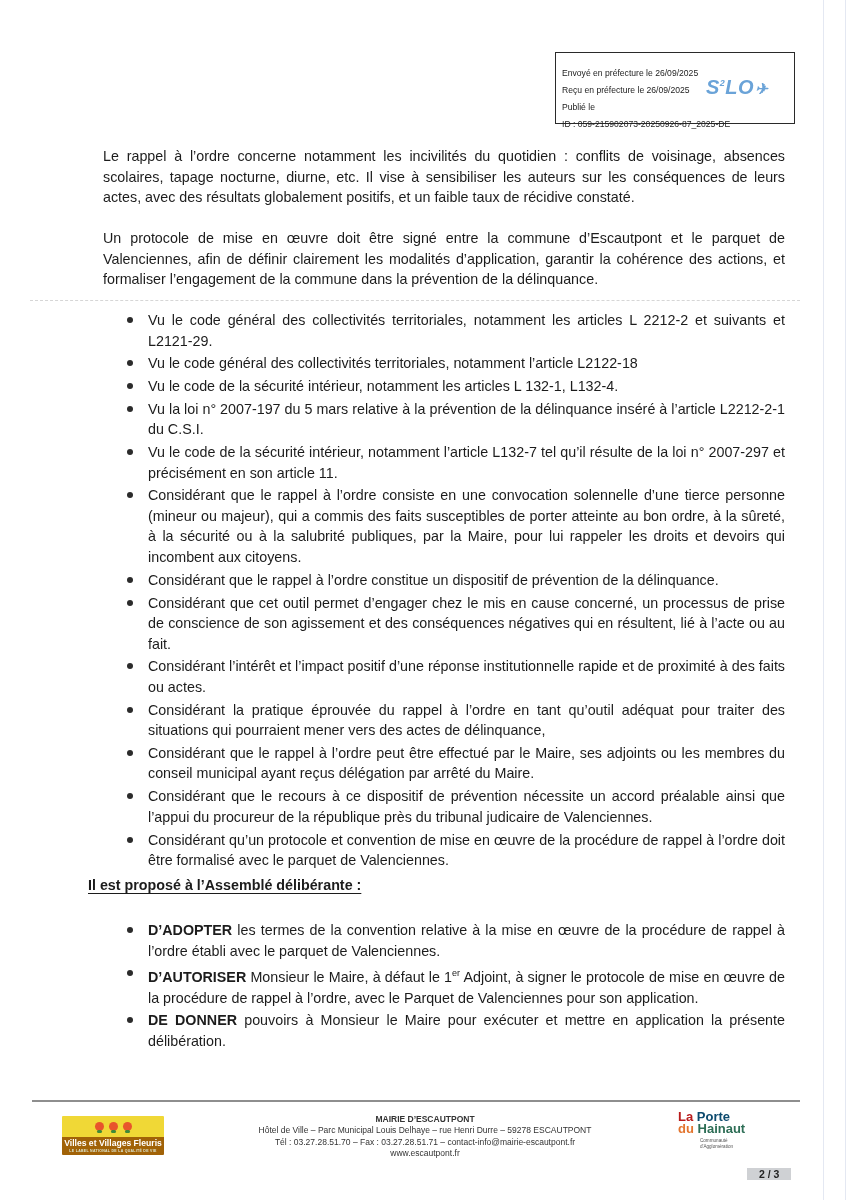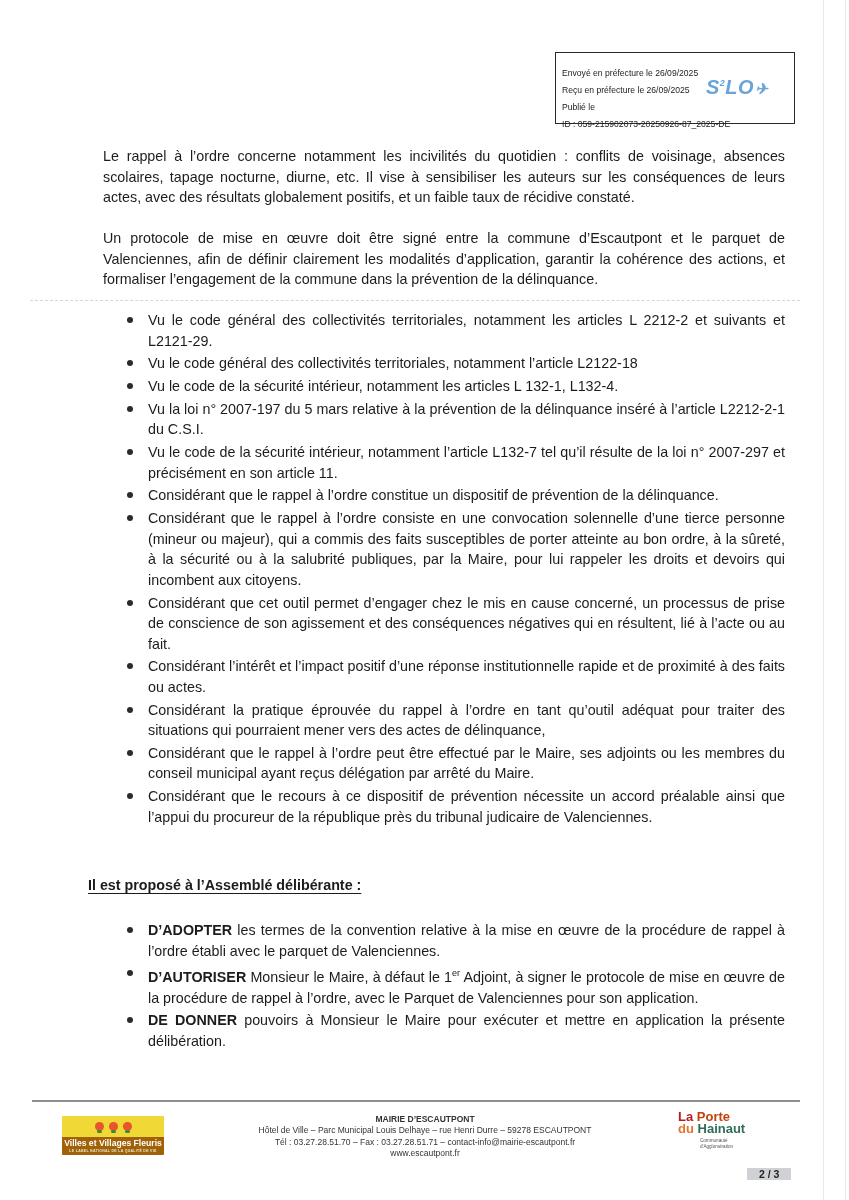--- a/index.html
+++ b/index.html
@@ -53,21 +53,21 @@
     .fleuris .bottom { height: 18px; background: #a16207; color: #fff; font-size: 8.6px; font-weight: bold; text-align: center; line-height: 12px; }
     .fleuris .tag { font-size: 3.5px; line-height: 5px; color: #dce6d0; letter-spacing: 0.3px; }
     .footer-center {
       position: absolute; left: 200px; top: 1114px; width: 450px; text-align: center;
       font-size: 8.5px; line-height: 11.4px; color: #333;
     }
     .footer-center .mairie { font-weight: bold; }
     .porte { position: absolute; left: 678px; top: 1111px; width: 90px; }
     .porte .l1, .porte .l2 { font-size: 13px; font-weight: bold; line-height: 12px; }
     .porte .l1 .la { color: #b91c1c; }
-    .porte .l1 .pt { color: #c2410c; }
+    .porte .l1 .pt { color: #0c4a6e; }
     .porte .l2 .du { color: #e3752f; }
     .porte .l2 .hn { color: #2e6e56; }
     .porte .sub { font-size: 4.6px; line-height: 5.5px; color: #555; margin-top: 3px; margin-left: 22px; }
     .page-num {
       position: absolute; left: 747px; top: 1168px; background: #cfd1d4; font-size: 10.5px;
       font-weight: bold; padding: 0 12px; color: #222; font-family: "Liberation Sans", sans-serif;
     }
   </style>
 </head>
 <body>
@@ -87,27 +87,28 @@
 <p class="doc para p2">Un protocole de mise en œuvre doit être signé entre la commune d’Escautpont et le parquet de Valenciennes, afin de définir clairement les modalités d’application, garantir la cohérence des actions, et formaliser l’engagement de la commune dans la prévention de la délinquance.</p>
 
 <div class="dotted-rule"></div>
 
 <ul class="bullets considerants">
   <li><span class="dot"></span><span>Vu le code général des collectivités territoriales, notamment les articles L 2212-2 et suivants et L2121-29.</span></li>
   <li><span class="dot"></span><span>Vu le code général des collectivités territoriales, notamment l’article L2122-18</span></li>
   <li><span class="dot"></span><span>Vu le code de la sécurité intérieur, notamment les articles L 132-1, L132-4.</span></li>
   <li><span class="dot"></span><span>Vu la loi n° 2007-197 du 5 mars relative à la prévention de la délinquance inséré à l’article L2212-2-1 du C.S.I.</span></li>
   <li><span class="dot"></span><span>Vu le code de la sécurité intérieur, notamment l’article L132-7 tel qu’il résulte de la loi n° 2007-297 et précisément en son article 11.</span></li>
+  <li><span class="dot"></span><span>Considérant que le rappel à l’ordre consiste en une convocation solennelle d’une tierce personne (mineur ou majeur), qui a commis des faits susceptibles de porter atteinte au bon ordre, à la sûreté, à la sécurité ou à la salubrité publiques, par la Maire, pour lui rappeler les droits et devoirs qui incombent aux citoyens.</span></li>
   <li><span class="dot"></span><span>Considérant que le rappel à l’ordre constitue un dispositif de prévention de la délinquance.</span></li>
-  <li><span class="dot"></span><span>Considérant que le rappel à l’ordre consiste en une convocation solennelle d’une tierce personne (mineur ou majeur), qui a commis des faits susceptibles de porter atteinte au bon ordre, à la sûreté, à la sécurité ou à la salubrité publiques, par la Maire, pour lui rappeler les droits et devoirs qui incombent aux citoyens.</span></li>
   <li><span class="dot"></span><span>Considérant que cet outil permet d’engager chez le mis en cause concerné, un processus de prise de conscience de son agissement et des conséquences négatives qui en résultent, lié à l’acte ou au fait.</span></li>
   <li><span class="dot"></span><span>Considérant l’intérêt et l’impact positif d’une réponse institutionnelle rapide et de proximité à des faits ou actes.</span></li>
   <li><span class="dot"></span><span>Considérant la pratique éprouvée du rappel à l’ordre en tant qu’outil adéquat pour traiter des situations qui pourraient mener vers des actes de délinquance,</span></li>
   <li><span class="dot"></span><span>Considérant que le rappel à l’ordre peut être effectué par le Maire, ses adjoints ou les membres du conseil municipal ayant reçus délégation par arrêté du Maire.</span></li>
   <li><span class="dot"></span><span>Considérant que le recours à ce dispositif de prévention nécessite un accord préalable ainsi que l’appui du procureur de la république près du tribunal judicaire de Valenciennes.</span></li>
+  <li><span class="dot"></span><span>Considérant qu’un protocole et convention de mise en œuvre de la procédure de rappel à l’ordre doit être formalisé avec le parquet de Valenciennes.</span></li>
 </ul>
 
 <div class="proposal-title">Il est proposé à l’Assemblé délibérante :</div>
 
 <ul class="bullets proposals">
   <li><span class="dot"></span><b>D’ADOPTER</b><span> les termes de la convention relative à la mise en œuvre de la procédure de rappel à l’ordre établi avec le parquet de Valenciennes.</span></li>
   <li><span class="dot"></span><b>D’AUTORISER</b><span> Monsieur le Maire, à défaut le 1</span><sup style="font-size:9px;">er</sup><span> Adjoint, à signer le protocole de mise en œuvre de la procédure de rappel à l’ordre, avec le Parquet de Valenciennes pour son application.</span></li>
   <li><span class="dot"></span><b>DE DONNER</b><span> pouvoirs à Monsieur le Maire pour exécuter et mettre en application la présente délibération.</span></li>
 </ul>
 

